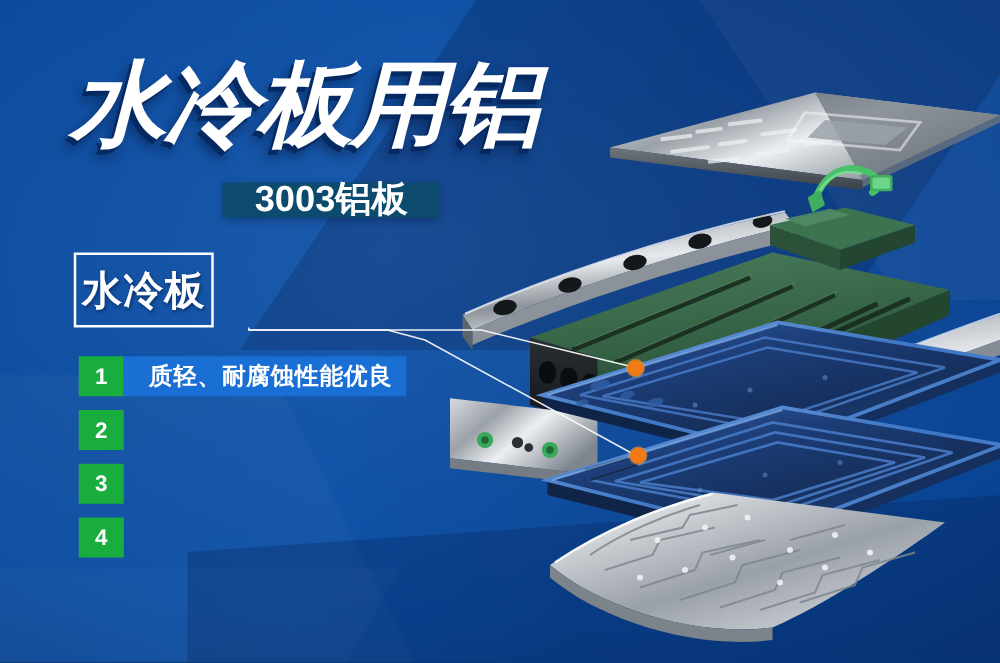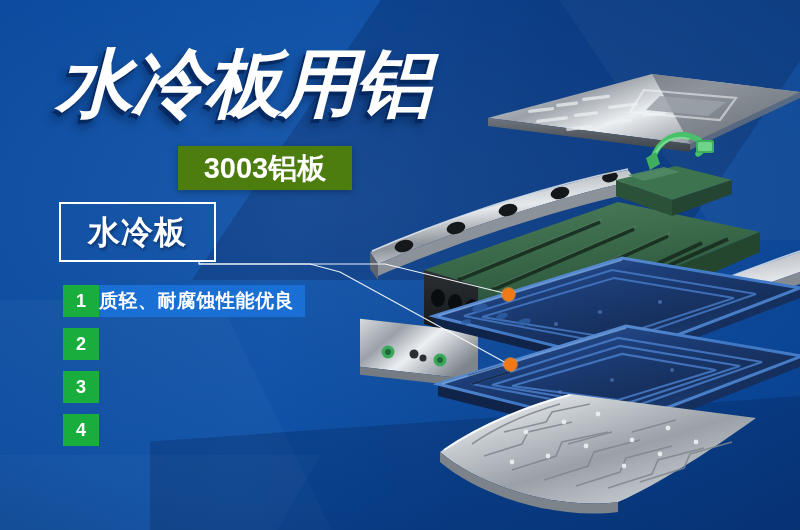--- a/index.html
+++ b/index.html
@@ -80,41 +80,41 @@
     transform: scaleX(1.04);
     transform-origin: left center;
   }
 
   
   #subtitle-chip {
     position: absolute;
     left: 178px;
     top: 146px;
     width: 174px;
-    height: 44px;
-    background: #4d7c0f;
+    height: 28px;
+    background: #0c4a6e;
     display: flex;
     align-items: center;
     justify-content: center;
     box-shadow: 0 2px 6px rgba(2,20,52,0.35);
   }
   #subtitle-chip .txt {
     color: #ffffff;
     font-size: 29px;
     font-weight: bold;
     letter-spacing: 0px;
     line-height: 1;
   }
 
   
   #category-box {
     position: absolute;
     left: 59px;
     top: 202px;
-    width: 157px;
+    width: 112px;
     height: 60px;
     border: 2px solid #ffffff;
     display: flex;
     align-items: center;
     justify-content: center;
     box-sizing: border-box;
   }
   #category-box .txt {
     color: #ffffff;
     font-size: 32px;
@@ -148,21 +148,21 @@
     justify-content: center;
     flex: 0 0 36px;
   }
   .feature-text {
     background: #1a6fd4;
     color: #ffffff;
     font-size: 19px;
     font-weight: bold;
     display: flex;
     align-items: center;
-    padding: 0 11px 0 0;
+    padding: 0 11px 0 20px;
     white-space: nowrap;
     letter-spacing: 0.5px;
   }
 
   
   #leaders {
     position: absolute;
     left: 0; top: 0;
     width: 800px; height: 530px;
     pointer-events: none;

